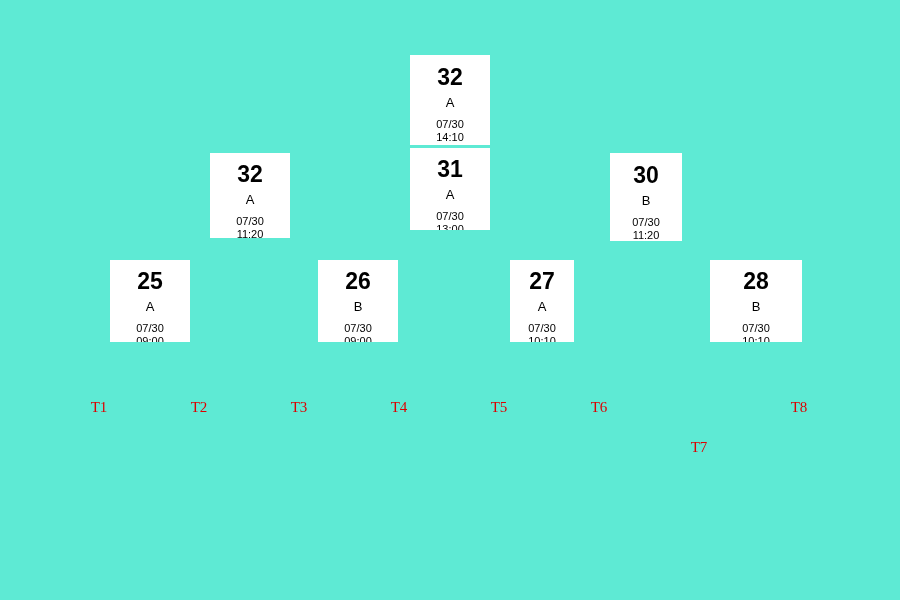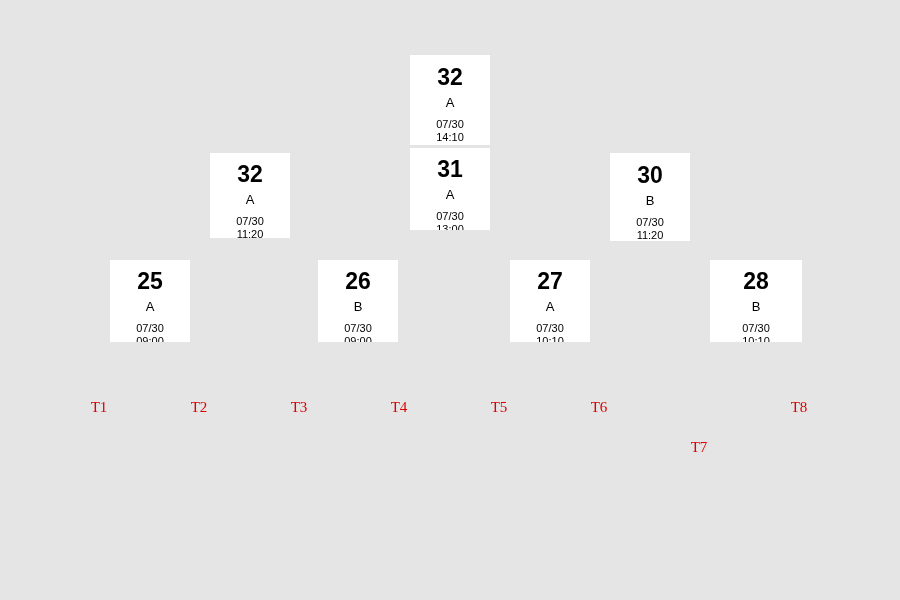--- a/index.html
+++ b/index.html
@@ -60,59 +60,59 @@
     color: #dd0000;
     text-align: center;
     transform: translateX(-50%);
     white-space: nowrap;
     line-height: 1;
   }
 </style>
 </head>
 <body>
 
-<div id="canvas" style="width: 900px; height: 600px; background: #e5e5e5; text-decoration: underline;">
+<div id="canvas" style="width: 900px; height: 600px; background: #5eead4; text-decoration: underline;">
   <div id="nodes-layer">
       <div class="node" style="left: 410px; top: 55px; width: 80px; height: 90px; background: rgb(255, 255, 255); padding-top: 11px;">
         <div class="node-id">32</div>
         <div class="node-label" style="margin-top: 7px;">A</div>
         <div class="node-date" style="margin-top: 9px;">07/30</div>
         <div class="node-time">14:10</div>
       </div>
       <div class="node" style="left: 210px; top: 153px; width: 80px; height: 85px; background: rgb(255, 255, 255); padding-top: 10px;">
         <div class="node-id">32</div>
         <div class="node-label" style="margin-top: 7px;">A</div>
         <div class="node-date" style="margin-top: 9px;">07/30</div>
         <div class="node-time">11:20</div>
       </div>
       <div class="node" style="left: 410px; top: 148px; width: 80px; height: 82px; background: rgb(255, 255, 255); padding-top: 10px;">
         <div class="node-id">31</div>
         <div class="node-label" style="margin-top: 7px;">A</div>
         <div class="node-date" style="margin-top: 9px;">07/30</div>
         <div class="node-time">13:00</div>
       </div>
-      <div class="node" style="left: 610px; top: 153px; width: 80px; height: 88px; background: rgb(255, 255, 255); padding-top: 11px;">
+      <div class="node" style="left: 610px; top: 153px; width: 72px; height: 88px; background: rgb(255, 255, 255); padding-top: 11px;">
         <div class="node-id">30</div>
         <div class="node-label" style="margin-top: 7px;">B</div>
         <div class="node-date" style="margin-top: 9px;">07/30</div>
         <div class="node-time">11:20</div>
       </div>
       <div class="node" style="left: 110px; top: 260px; width: 80px; height: 82px; background: rgb(255, 255, 255); padding-top: 10px;">
         <div class="node-id">25</div>
         <div class="node-label" style="margin-top: 7px;">A</div>
         <div class="node-date" style="margin-top: 9px;">07/30</div>
         <div class="node-time">09:00</div>
       </div>
       <div class="node" style="left: 310px; top: 260px; width: 80px; height: 82px; background: rgb(255, 255, 255); padding-top: 10px; margin-left: 8px;">
         <div class="node-id">26</div>
         <div class="node-label" style="margin-top: 7px;">B</div>
         <div class="node-date" style="margin-top: 9px;">07/30</div>
         <div class="node-time">09:00</div>
       </div>
-      <div class="node" style="left: 510px; top: 260px; width: 80px; height: 82px; background: rgb(255, 255, 255); padding-top: 10px;">
+      <div class="node" style="left: 510px; top: 260px; width: 64px; height: 82px; background: rgb(255, 255, 255); padding-top: 10px;">
         <div class="node-id">27</div>
         <div class="node-label" style="margin-top: 7px;">A</div>
         <div class="node-date" style="margin-top: 9px;">07/30</div>
         <div class="node-time">10:10</div>
       </div>
       <div class="node" style="left: 710px; top: 260px; width: 92px; height: 82px; background: rgb(255, 255, 255); padding-top: 10px;">
         <div class="node-id">28</div>
         <div class="node-label" style="margin-top: 7px;">B</div>
         <div class="node-date" style="margin-top: 9px;">07/30</div>
         <div class="node-time">10:10</div>

